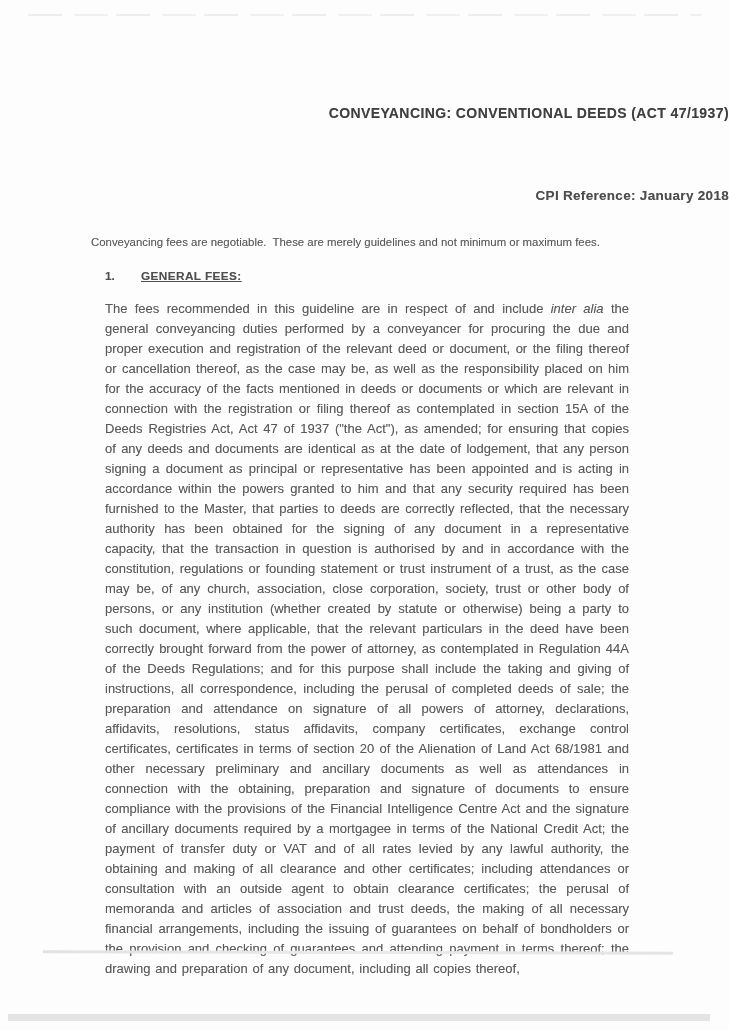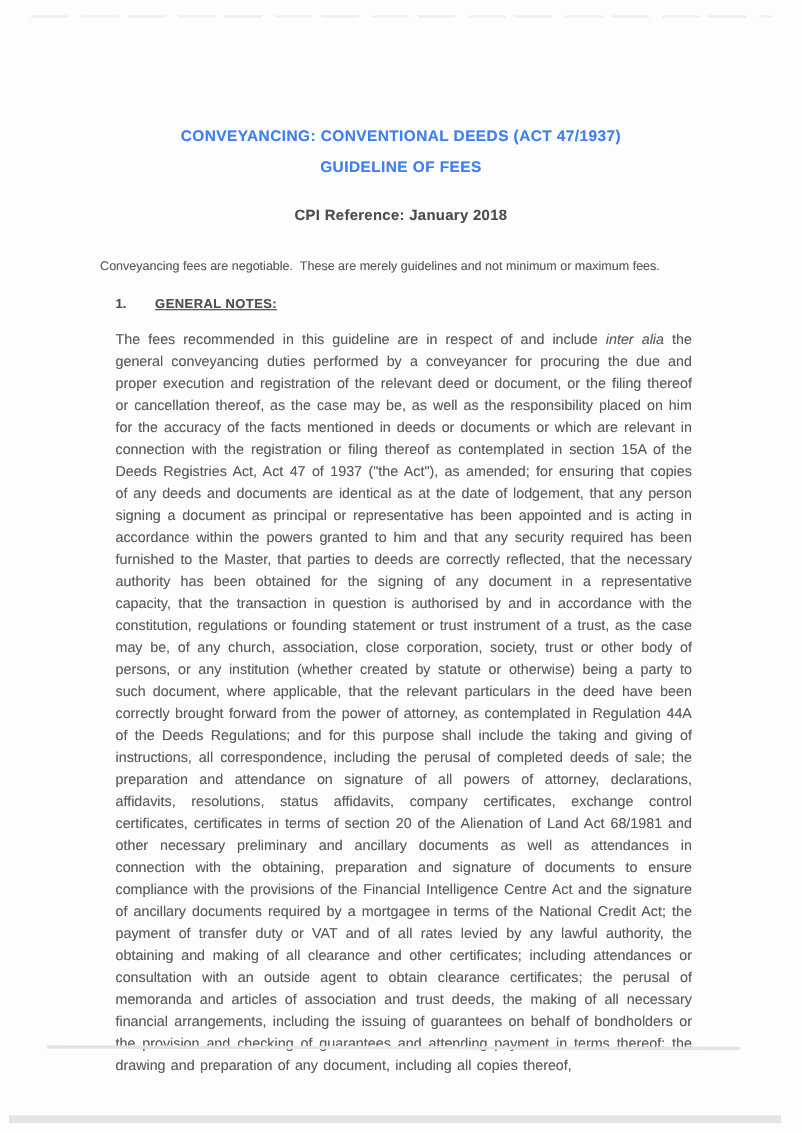--- a/index.html
+++ b/index.html
@@ -42,37 +42,37 @@
   .artifact-bottom {
     position: absolute;
     top: 1014px;
     left: 8px;
     width: 702px;
     height: 7px;
     background: #e4e4e4;
   }
   .title-block {
     position: absolute;
-    top: 109px;
+    top: 99px;
     left: 0;
     width: 729px;
-    text-align: center;
+    text-align: right;
     font-weight: bold;
     font-size: 14px;
     line-height: 28px;
     letter-spacing: 0.4px;
-    color: #3b82f6;
+    color: #404040;
     text-shadow: 0 0 0.5px rgba(80,80,80,0.45);
   }
   .cpi-line {
     position: absolute;
     top: 188px;
     left: 0;
     width: 729px;
-    text-align: center;
+    text-align: right;
     font-weight: bold;
     font-size: 13.5px;
     letter-spacing: 0.3px;
     color: #4d4d4d;
     text-shadow: 0 0 0.5px rgba(80,80,80,0.45);
   }
   .intro-line {
     position: absolute;
     top: 234px;
     left: 91px;
@@ -116,29 +116,28 @@
 </style>
 </head>
 <body>
 
 <div class="page">
 
   <div class="artifact-top"></div>
 
   <div class="title-block">
     <div>CONVEYANCING: CONVENTIONAL DEEDS (ACT 47/1937)</div>
-    <div>GUIDELINE OF FEES</div>
   </div>
 
   <div class="cpi-line">CPI Reference: January 2018</div>
 
   <div class="intro-line">Conveyancing fees are negotiable.  These are merely guidelines and not minimum or maximum fees.</div>
 
   <div class="section-heading">
-    <span class="section-number">1.</span><span class="section-title">GENERAL NOTES:</span>
+    <span class="section-number">1.</span><span class="section-title">GENERAL FEES:</span>
   </div>
 
   <div class="body-paragraph"><span>The fees recommended in this guideline are in respect of and include </span><span style="font-style: italic;">inter alia</span><span> the general conveyancing duties performed by a conveyancer for procuring the due and proper execution and registration of the relevant deed or document, or the filing thereof or cancellation thereof, as the case may be, as well as the responsibility placed on him for the accuracy of the facts mentioned in deeds or documents or which are relevant in connection with the registration or filing thereof as contemplated in section 15A of the Deeds Registries Act, Act 47 of 1937 ("the Act"), as amended; for ensuring that copies of any deeds and documents are identical as at the date of lodgement, that any person signing a document as principal or representative has been appointed and is acting in accordance within the powers granted to him and that any security required has been furnished to the Master, that parties to deeds are correctly reflected, that the necessary authority has been obtained for the signing of any document in a representative capacity, that the transaction in question is authorised by and in accordance with the constitution, regulations or founding statement or trust instrument of a trust, as the case may be, of any church, association, close corporation, society, trust or other body of persons, or any institution (whether created by statute or otherwise) being a party to such document, where applicable, that the relevant particulars in the deed have been correctly brought forward from the power of attorney, as contemplated in Regulation 44A of the Deeds Regulations; and for this purpose shall include the taking and giving of instructions, all correspondence, including the perusal of completed deeds of sale; the preparation and attendance on signature of all powers of attorney, declarations, affidavits, resolutions, status affidavits, company certificates, exchange control certificates, certificates in terms of section 20 of the Alienation of Land Act 68/1981 and other necessary preliminary and ancillary documents as well as attendances in connection with the obtaining, preparation and signature of documents to ensure compliance with the provisions of the Financial Intelligence Centre Act and the signature of ancillary documents required by a mortgagee in terms of the National Credit Act; the payment of transfer duty or VAT and of all rates levied by any lawful authority, the obtaining and making of all clearance and other certificates; including attendances or consultation with an outside agent to obtain clearance certificates; the perusal of memoranda and articles of association and trust deeds, the making of all necessary financial arrangements, including the issuing of guarantees on behalf of bondholders or the provision and checking of guarantees and attending payment in terms thereof; the drawing and preparation of any document, including all copies thereof,</span></div>
 
   <div class="artifact-mid"></div>
   <div class="artifact-bottom"></div>
 
 </div>
 
 </body></html>

